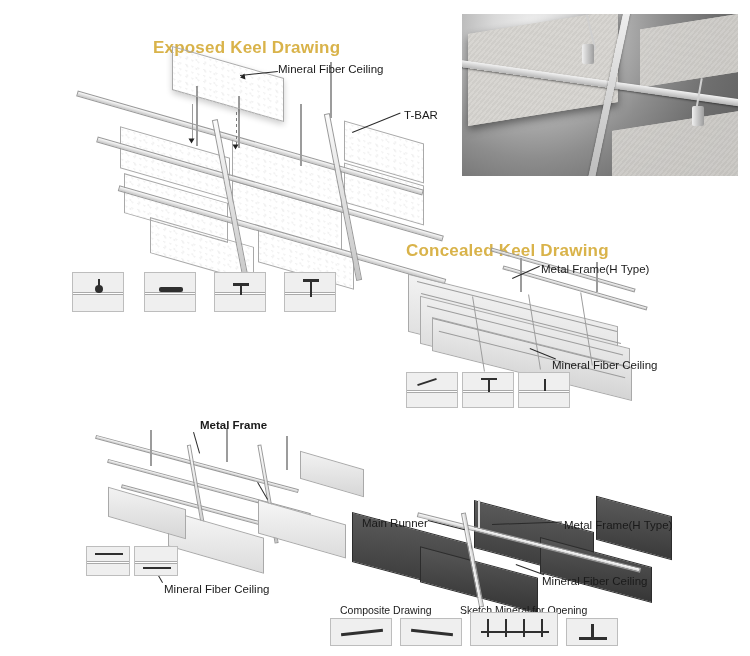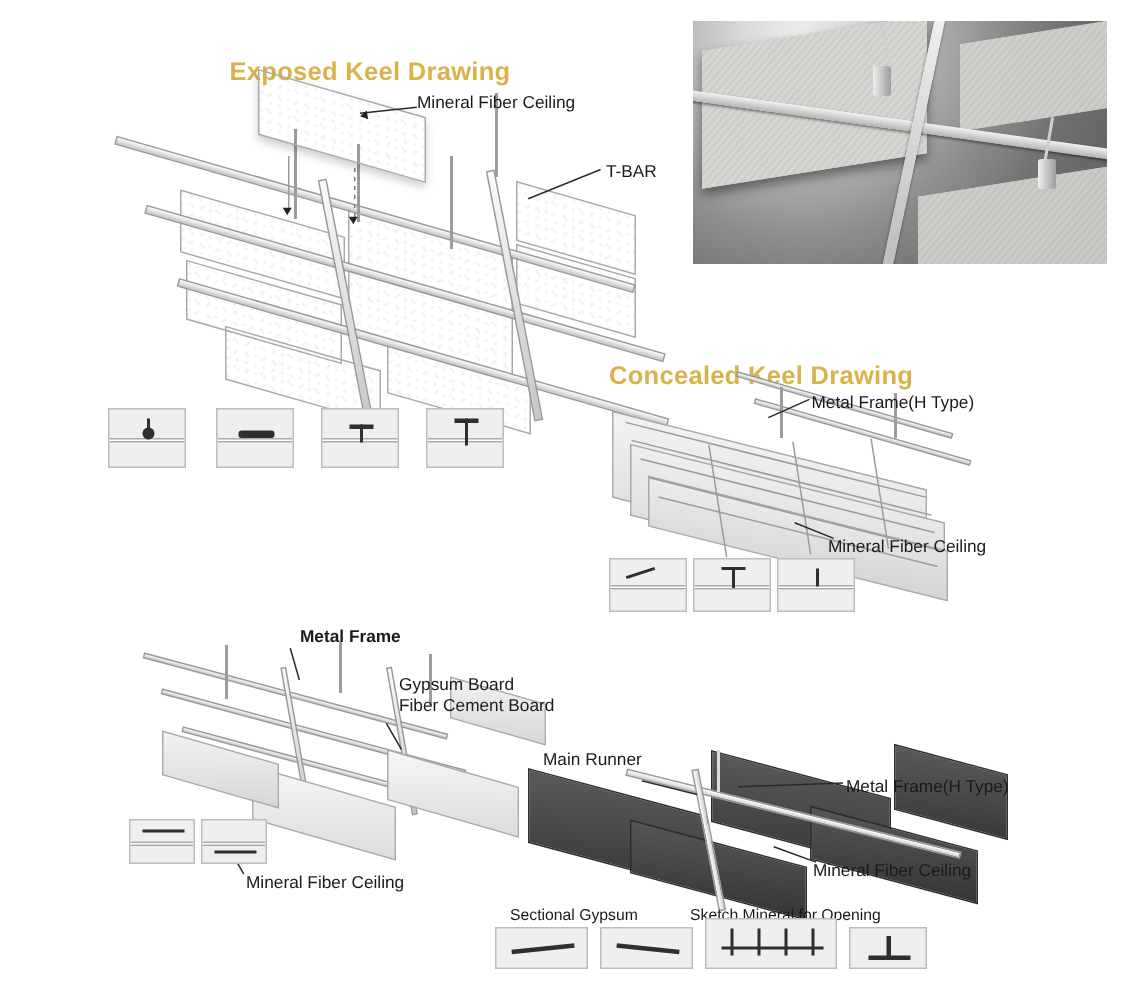--- a/index.html
+++ b/index.html
@@ -220,22 +220,20 @@
 
     <div class="panel tex" style="left:168px; top:524px; width:96px; height:36px; transform:skewY(16deg); background:linear-gradient(165deg,#f6f6f6,#dcdcdc);"></div>
     <div class="panel tex" style="left:258px; top:512px; width:88px; height:34px; transform:skewY(16deg); background:linear-gradient(165deg,#f6f6f6,#dcdcdc);"></div>
     <div class="panel tex" style="left:108px; top:498px; width:78px; height:30px; transform:skewY(16deg); background:linear-gradient(165deg,#f2f2f2,#d7d7d7);"></div>
     <div class="panel tex" style="left:300px; top:460px; width:64px; height:28px; transform:skewY(16deg); background:linear-gradient(165deg,#f2f2f2,#d7d7d7);"></div>
   </div>
 
   <div class="lbl" style="left:200px; top:418px;font-weight:bold;">Metal Frame</div>
   <div class="leader" style="left:194px; top:432px; width:22px; height:1px; transform:rotate(74deg);"></div>
 
-  <div class="lbl" style="left:266px; top:450px;">Gypsum Board
-Fiber Cement Board</div>
   <div class="leader" style="left:258px; top:482px; width:20px; transform:rotate(60deg);"></div>
 
   <div class="lbl" style="left:164px; top:582px;">Mineral Fiber Ceiling</div>
   <div class="leader" style="left:150px; top:560px; width:26px; transform:rotate(60deg);"></div>
 
   <div class="detail-box" style="left:86px; top:546px; width:44px; height:30px;">
     <div class="dsplit"></div>
     <div class="dmark" style="left:8px; top:6px; width:28px; height:2px;"></div>
   </div>
   <div class="detail-box" style="left:134px; top:546px; width:44px; height:30px;">
@@ -249,30 +247,30 @@
     <div class="panel" style="left:474px; top:516px; width:120px; height:48px; transform:skewY(15deg); background:linear-gradient(170deg,#5a5a5a,#3a3a3a); border-color:#2c2c2c;"></div>
     <div class="panel" style="left:596px; top:506px; width:76px; height:44px; transform:skewY(15deg); background:linear-gradient(170deg,#5a5a5a,#3a3a3a); border-color:#2c2c2c;"></div>
     <div class="panel" style="left:420px; top:562px; width:118px; height:36px; transform:skewY(15deg); background:linear-gradient(170deg,#565656,#363636); border-color:#2c2c2c;"></div>
     <div class="panel" style="left:540px; top:552px; width:112px; height:36px; transform:skewY(15deg); background:linear-gradient(170deg,#565656,#363636); border-color:#2c2c2c;"></div>
 
     <div class="bar" style="left:414px; top:540px; width:230px; height:5px; transform:rotate(14deg); background:linear-gradient(180deg,#fdfdfd,#d2d2d2);"></div>
     <div class="bar" style="left:470px; top:512px; width:5px; height:96px; transform:rotate(-11deg); background:linear-gradient(90deg,#fdfdfd,#d2d2d2);"></div>
     <div class="thin" style="left:478px; top:500px; width:1.5px; height:28px; background:#dcdcdc;"></div>
   </div>
 
-  <div class="lbl" style="left:362px; top:500px;">Main Runner</div>
+  <div class="lbl" style="left:362px; top:516px;">Main Runner</div>
   <div class="leader" style="left:428px; top:520px; width:38px; transform:rotate(14deg);"></div>
 
   <div class="lbl" style="left:564px; top:518px;">Metal Frame(H Type)</div>
   <div class="leader" style="left:492px; top:524px; width:70px; transform:rotate(-2deg);"></div>
 
   <div class="lbl" style="left:542px; top:574px;">Mineral Fiber Ceiling</div>
   <div class="leader" style="left:516px; top:564px; width:30px; transform:rotate(20deg);"></div>
 
-  <div class="lbl small" style="left:340px; top:604px;">Sectional Gypsum</div>
+  <div class="lbl small" style="left:340px; top:604px;">Composite Drawing</div>
   <div class="lbl small" style="left:460px; top:604px;">Sketch Mineral for Opening</div>
 
   <div class="detail-box" style="left:330px; top:618px; width:62px; height:28px;">
     <div class="dmark" style="left:10px; top:12px; width:42px; height:3px; transform:rotate(-6deg);"></div>
   </div>
   <div class="detail-box" style="left:400px; top:618px; width:62px; height:28px;">
     <div class="dmark" style="left:10px; top:12px; width:42px; height:3px; transform:rotate(6deg);"></div>
   </div>
   <div class="detail-box" style="left:470px; top:612px; width:88px; height:34px;">
     <div class="dmark" style="left:16px; top:6px; width:2px; height:18px;"></div>

